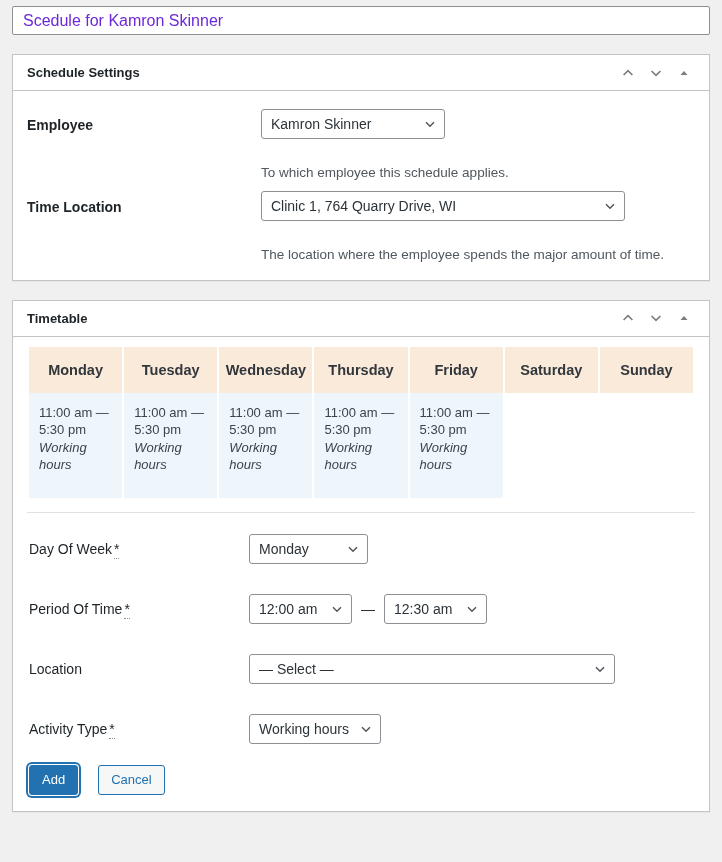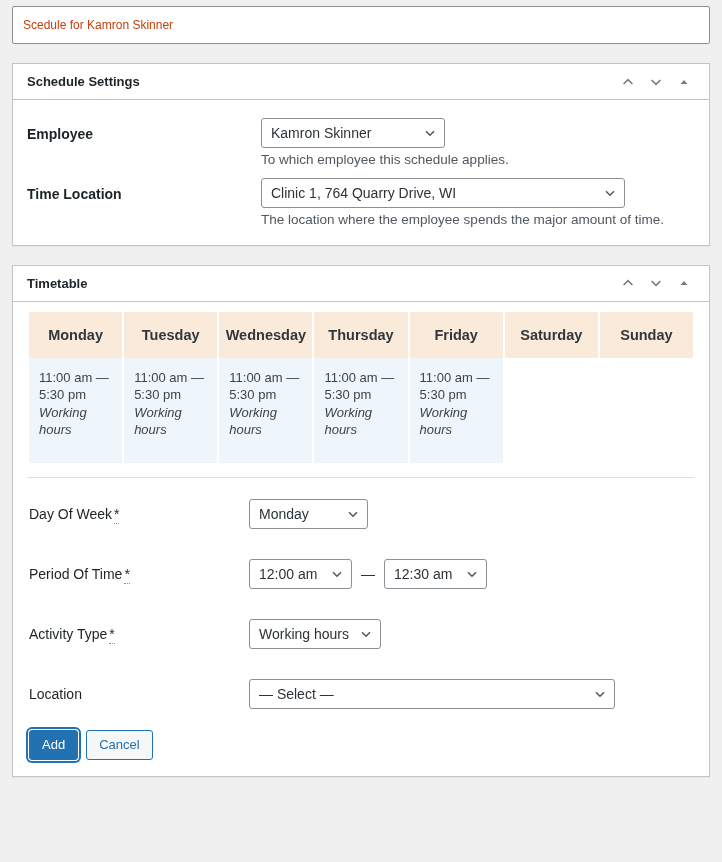--- a/index.html
+++ b/index.html
@@ -10,25 +10,25 @@
     font-family: "Liberation Sans", sans-serif;
     -webkit-font-smoothing: antialiased;
   }
   .page { width: 722px; height: 862px; position: relative; overflow: hidden; padding: 0 12px; }
 
   
   .title-wrap { padding-top: 6px; }
   .title-input {
     display: block;
     width: 698px;
-    height: 38px;
+    height: 29px;
     line-height: 36px;
     padding: 0 10px;
-    font-size: 12px;
-    color: #c2410c;
+    font-size: 16px;
+    color: #6d28d9;
     background: #ffffff;
     border: 1px solid #8c8f94;
     border-radius: 2px;
     font-family: "Liberation Sans", sans-serif;
     outline: none;
   }
 
   
   .panel {
     background: #ffffff;
@@ -68,21 +68,21 @@
     font-size: 14px;
     font-weight: 600;
     color: #1d2327;
     padding-top: 7px;
     line-height: 1.4;
   }
   .srow-field { flex: 1 1 auto; }
   .help {
     font-size: 13.5px;
     color: #50575e;
-    margin-top: 2px;
+    margin-top: 24px;
     line-height: 1.5;
   }
 
   
   .sel {
     position: relative;
     display: inline-block;
     vertical-align: middle;
     height: 30px;
     background: #ffffff;
@@ -171,21 +171,21 @@
     color: #1d2327;
     text-decoration: none;
     border-bottom: 1px dotted #8c8f94;
     padding-bottom: 1px;
     margin-left: 2px;
   }
   .erow-field { flex: 1 1 auto; display: flex; align-items: center; gap: 8px; }
   .dash { font-size: 14px; color: #2c3338; padding: 0 1px; }
 
   
-  .btn-row { display: flex; align-items: center; gap: 8px; padding: 6px 0 4px 8px; }
+  .btn-row { display: flex; align-items: center; gap: 20px; padding: 6px 0 4px 8px; }
   .btn {
     font-family: "Liberation Sans", sans-serif;
     font-size: 13px;
     height: 30px;
     line-height: 28px;
     padding: 0 12px;
     border-radius: 3px;
     cursor: pointer;
     white-space: nowrap;
   }
@@ -385,49 +385,49 @@
               <span class="sel-caret">
                 <svg width="12" height="12" viewBox="0 0 12 12" aria-hidden="true">
                   <path d="M2 4.3 L6 8.3 L10 4.3" fill="none" stroke="#50575e" stroke-width="1.5"></path>
                 </svg>
               </span>
             </div>
           </div>
         </div>
 
         <div class="erow">
-          <div class="erow-label">
-            <span>Activity Type</span><span class="req">*</span>
-          </div>
-          <div class="erow-field">
-            <div class="sel w-activity">
-              <span class="sel-text">Working hours</span>
-              <span class="sel-caret">
-                <svg width="12" height="12" viewBox="0 0 12 12" aria-hidden="true">
-                  <path d="M2 4.3 L6 8.3 L10 4.3" fill="none" stroke="#50575e" stroke-width="1.5"></path>
-                </svg>
-              </span>
-            </div>
-          </div>
-        </div>
-
-        <div class="erow">
           <div class="erow-label">Location</div>
           <div class="erow-field">
             <div class="sel w-loc2">
               <span class="sel-text">— Select —</span>
               <span class="sel-caret">
                 <svg width="12" height="12" viewBox="0 0 12 12" aria-hidden="true">
                   <path d="M2 4.3 L6 8.3 L10 4.3" fill="none" stroke="#50575e" stroke-width="1.5"></path>
                 </svg>
               </span>
             </div>
           </div>
         </div>
 
+        <div class="erow">
+          <div class="erow-label">
+            <span>Activity Type</span><span class="req">*</span>
+          </div>
+          <div class="erow-field">
+            <div class="sel w-activity">
+              <span class="sel-text">Working hours</span>
+              <span class="sel-caret">
+                <svg width="12" height="12" viewBox="0 0 12 12" aria-hidden="true">
+                  <path d="M2 4.3 L6 8.3 L10 4.3" fill="none" stroke="#50575e" stroke-width="1.5"></path>
+                </svg>
+              </span>
+            </div>
+          </div>
+        </div>
+
         <div class="btn-row">
           <button class="btn btn-primary">Add</button>
           <button class="btn btn-secondary">Cancel</button>
         </div>
 
       </div>
     </div>
   </div>
 
 </div>

